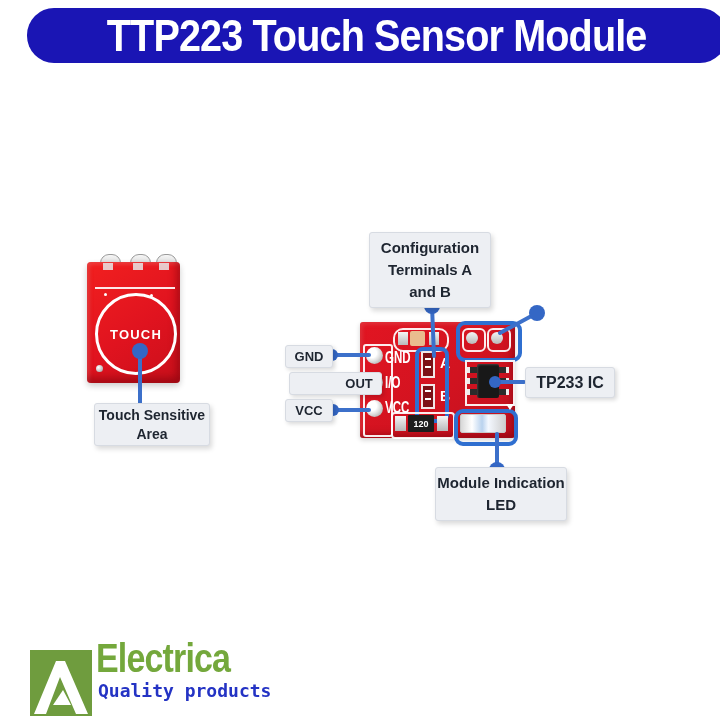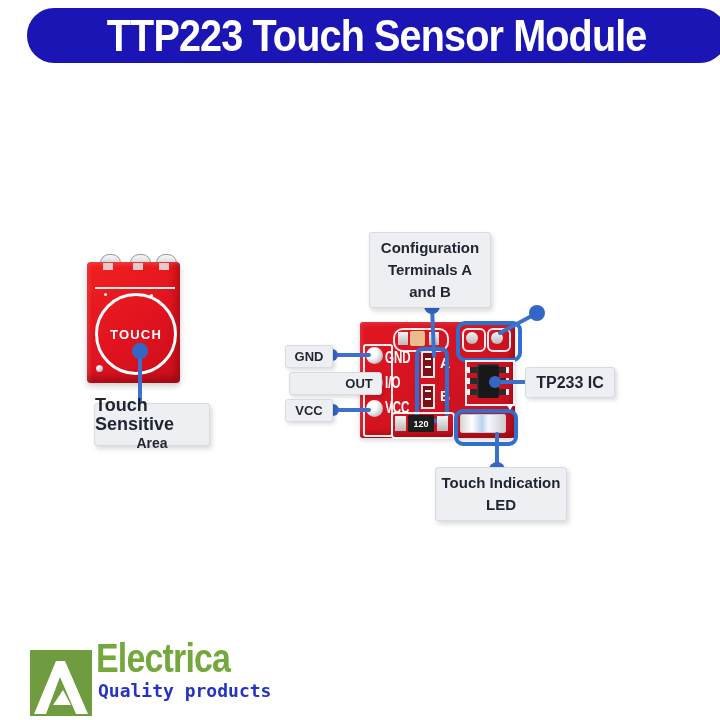--- a/index.html
+++ b/index.html
@@ -196,26 +196,26 @@
   </div>
   <div class="pin-label" style="left:268px;top:399px;width:46px;height:21px;">
     <span>VCC</span>
   </div>
 
   <div class="pin-label" style="left:508px;top:367px;width:88px;height:29px;font-size:16px;">
     <span>TP233 IC</span>
   </div>
 
   <div class="callout" style="left:418px;top:467px;width:130px;height:52px;">
-    <span class="ln">Touch Indication</span>
+    <span class="ln">Module Indication</span>
     <span class="ln">LED</span>
   </div>
 
   <div class="callout" style="left:77px;top:403px;width:114px;height:41px;">
-    <span class="ln" style="font-size:18px;line-height:19px;">Touch Sensitive</span>
+    <span class="ln" style="font-size:14px;line-height:19px;">Touch Sensitive</span>
     <span class="ln" style="font-size:14px;line-height:19px;">Area</span>
   </div>
 
   <div>
     <div class="logo-square">
       <svg width="62" height="66" viewBox="0 0 62 66">
         <polygon points="4,64 26,11 35,11 58,64 46,64 30,27 16,64" fill="#ffffff"></polygon>
         <polygon points="23,55 33,40 41,55" fill="#ffffff"></polygon>
       </svg>
     </div>

